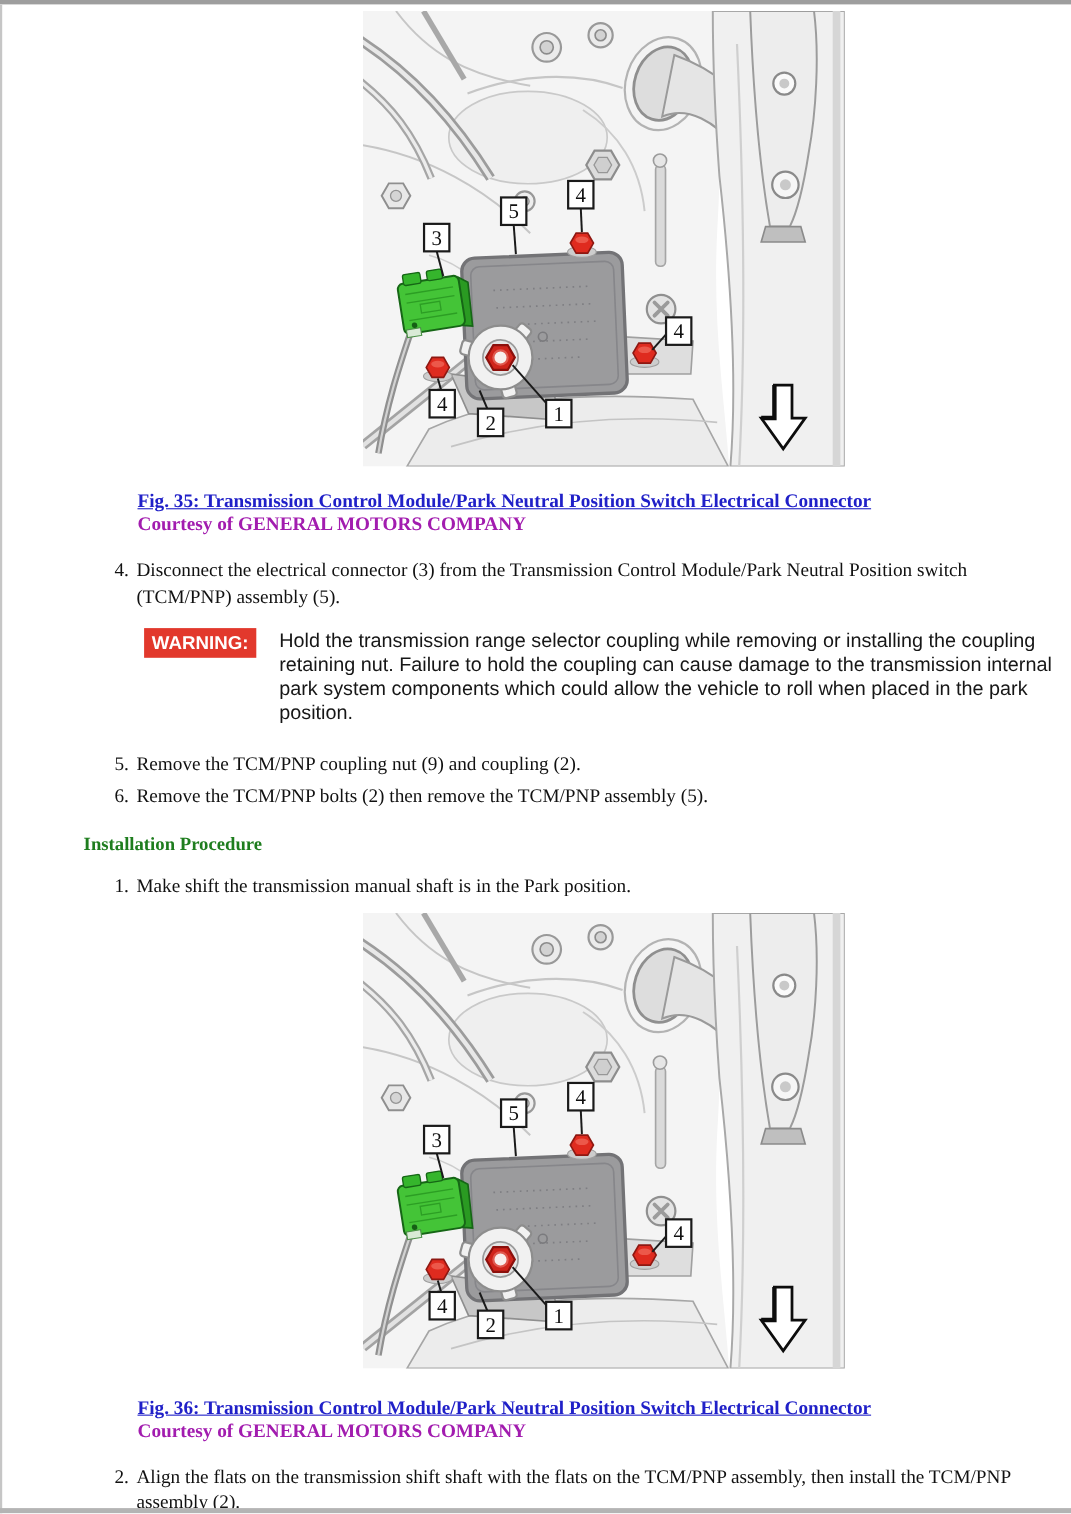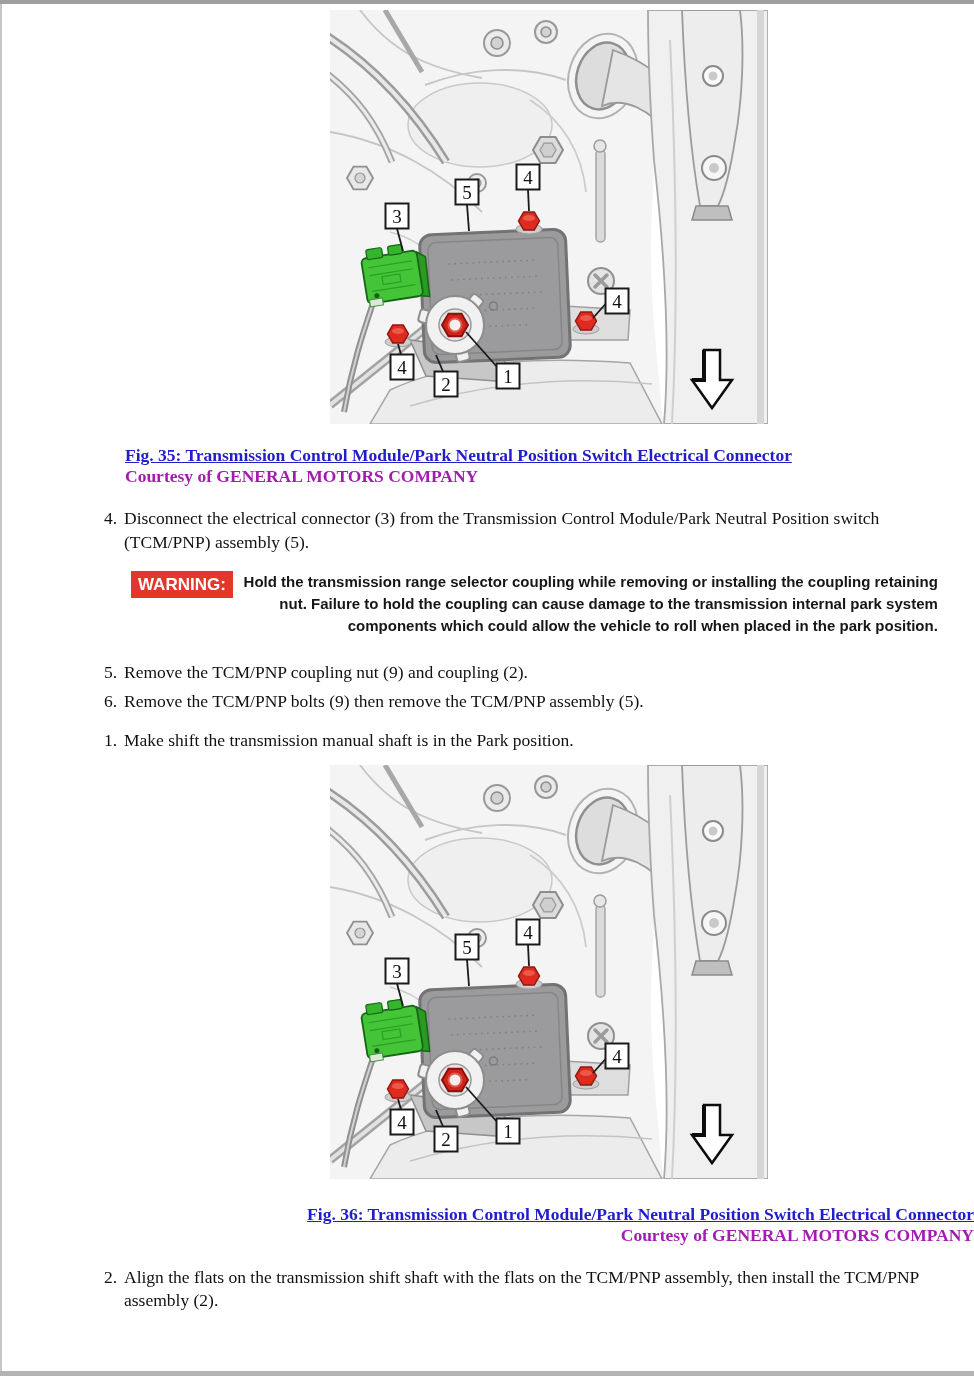--- a/index.html
+++ b/index.html
@@ -11,46 +11,46 @@
     box-sizing:border-box;
   }
   .edge-left  { position:absolute; left:0; top:0; width:2px; height:1376px; background:#c6c6c6; }
   .edge-bottom{ position:absolute; left:0; bottom:0; width:974px; height:5px; background:#b4b4b4; }
 
   .fig { width:438px; height:414px; margin:6px 0 0 330px; }
   .fig svg { display:block; }
   .fig2 { margin-top:12px; }
 
   .caption { margin:21px 0 0 125px; line-height:21px; font-size:17.5px; }
-  .caption2 { margin-top:25px;text-align:right; }
+  .caption2 { margin-top:25px; }
   .fig-link {
     font-weight:bold; color:var(--link-blue,#2020c8);
     text-decoration:underline; white-space:nowrap; cursor:pointer;
   }
   .courtesy { font-weight:bold; color:#a21caf; }
 
   .step { display:flex; margin:0 0 0 104px; width:856px; font-size:17.5px; line-height:23.5px; }
   .step .num { flex:0 0 20px; }
   .step .txt { flex:1 1 auto; }
   .step4 { margin-top:20px; }
   .step5 { margin-top:24px; }
   .step6 { margin-top:5px; }
   .step1i { margin-top:16px; }
   .step2i { margin-top:20px; }
 
-  .warning { display:flex; align-items:flex-start; margin:17px 0 0 131px;text-align:right; }
+  .warning { display:flex; align-items:flex-start; margin:17px 0 0 131px; }
   .warn-label {
     background:var(--warning-red,#e2382c); color:#ffffff;
     font-family:"Liberation Sans", sans-serif; font-weight:bold;
     font-size:17px; line-height:21px; padding:3px 7px; white-space:nowrap;
   }
   .warn-text {
-    width:705px;
-    font-family:"Liberation Sans", sans-serif; font-weight:bold;
-    font-size:15px; line-height:22px; color:#161616;
+    margin-left:21px; width:705px;
+    font-family:"Liberation Sans", sans-serif; font-weight:normal;
+    font-size:18px; line-height:22px; color:#161616;
   }
 
   .inst-heading {
     margin:22px 0 0 76px; font-size:17px; font-weight:bold;
     color:var(--heading-green,#1e7d1e); line-height:21px;
   }
 
   .callout-text { font-family:"Liberation Serif", serif; font-size:19px; fill:#101010; }
 </style>
 </head>
@@ -259,23 +259,24 @@
     <span class="warn-label">WARNING:</span>
     <div class="warn-text">Hold the transmission range selector coupling while removing or installing the coupling retaining nut. Failure to hold the coupling can cause damage to the transmission internal park system components which could allow the vehicle to roll when placed in the park position.</div>
   </div>
 
   <div class="step step5">
     <span class="num">5.</span>
     <span class="txt">Remove the TCM/PNP coupling nut (9) and coupling (2).</span>
   </div>
   <div class="step step6">
     <span class="num">6.</span>
-    <span class="txt">Remove the TCM/PNP bolts (9) then remove the TCM/PNP assembly (5).</span>
-  </div>
-
+    <span class="txt">Remove the TCM/PNP bolts (2) then remove the TCM/PNP assembly (5).</span>
+  </div>
+
+  <div class="inst-heading">Installation Procedure</div>
 
   <div class="step step1i">
     <span class="num">1.</span>
     <span class="txt">Make shift the transmission manual shaft is in the Park position.</span>
   </div>
 
   <div class="fig fig2">
     <svg viewBox="0 0 438 414" width="438" height="414">
         <use href="#tcm-diagram"></use>
       </svg>

